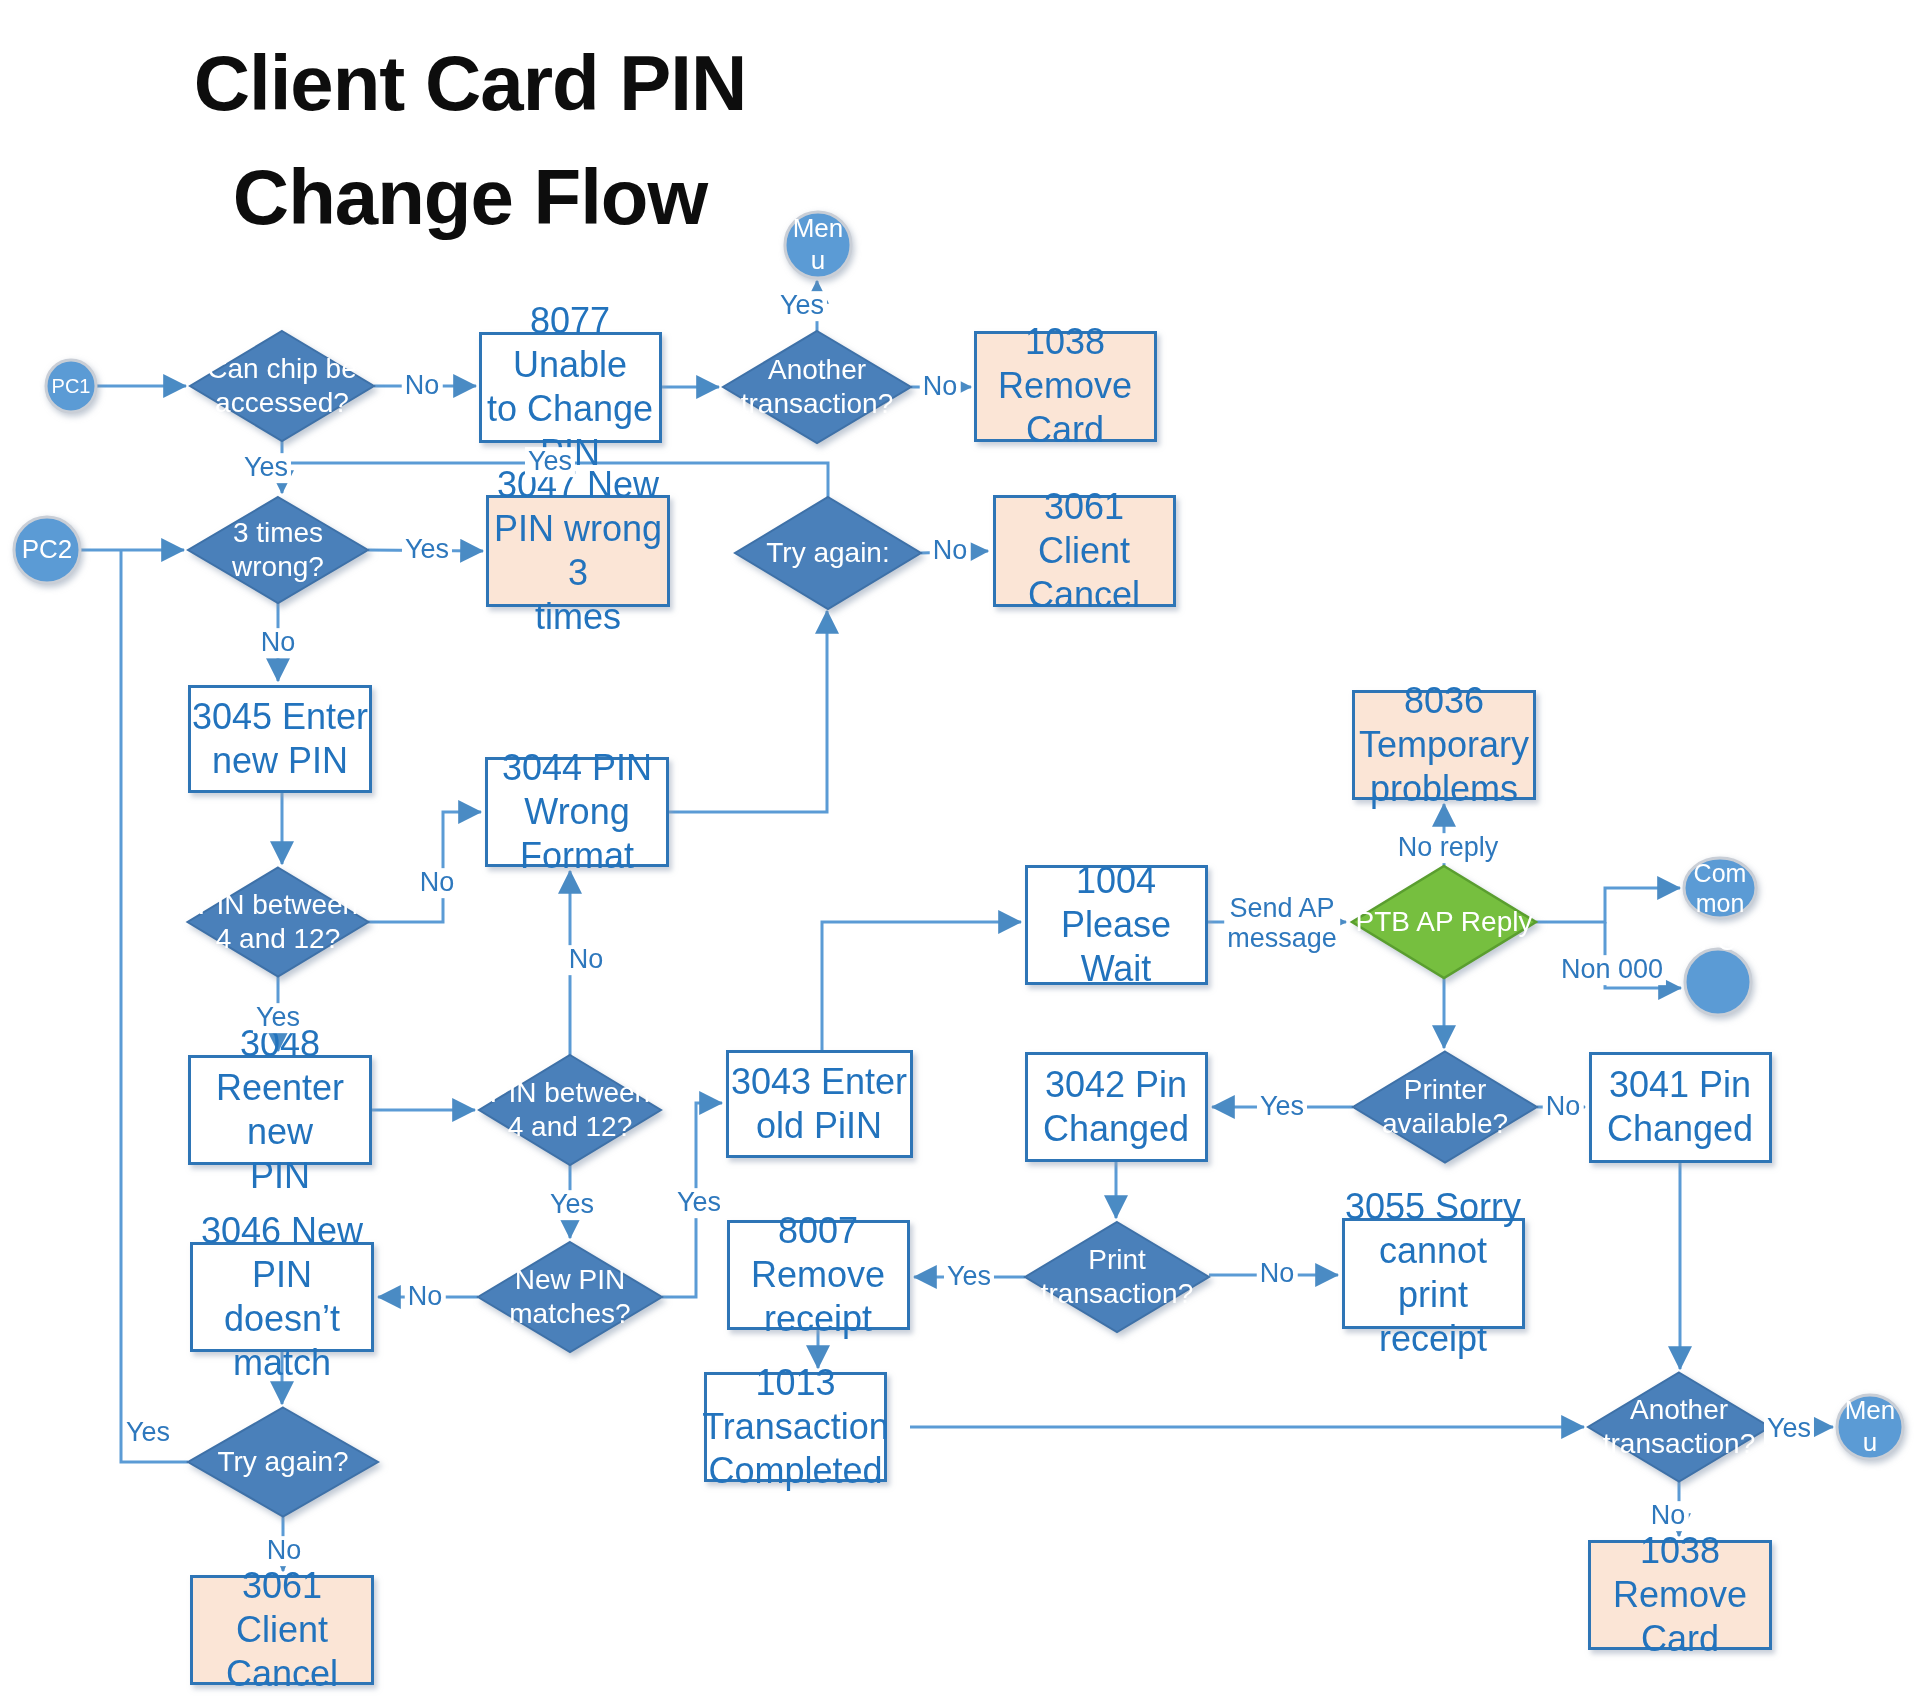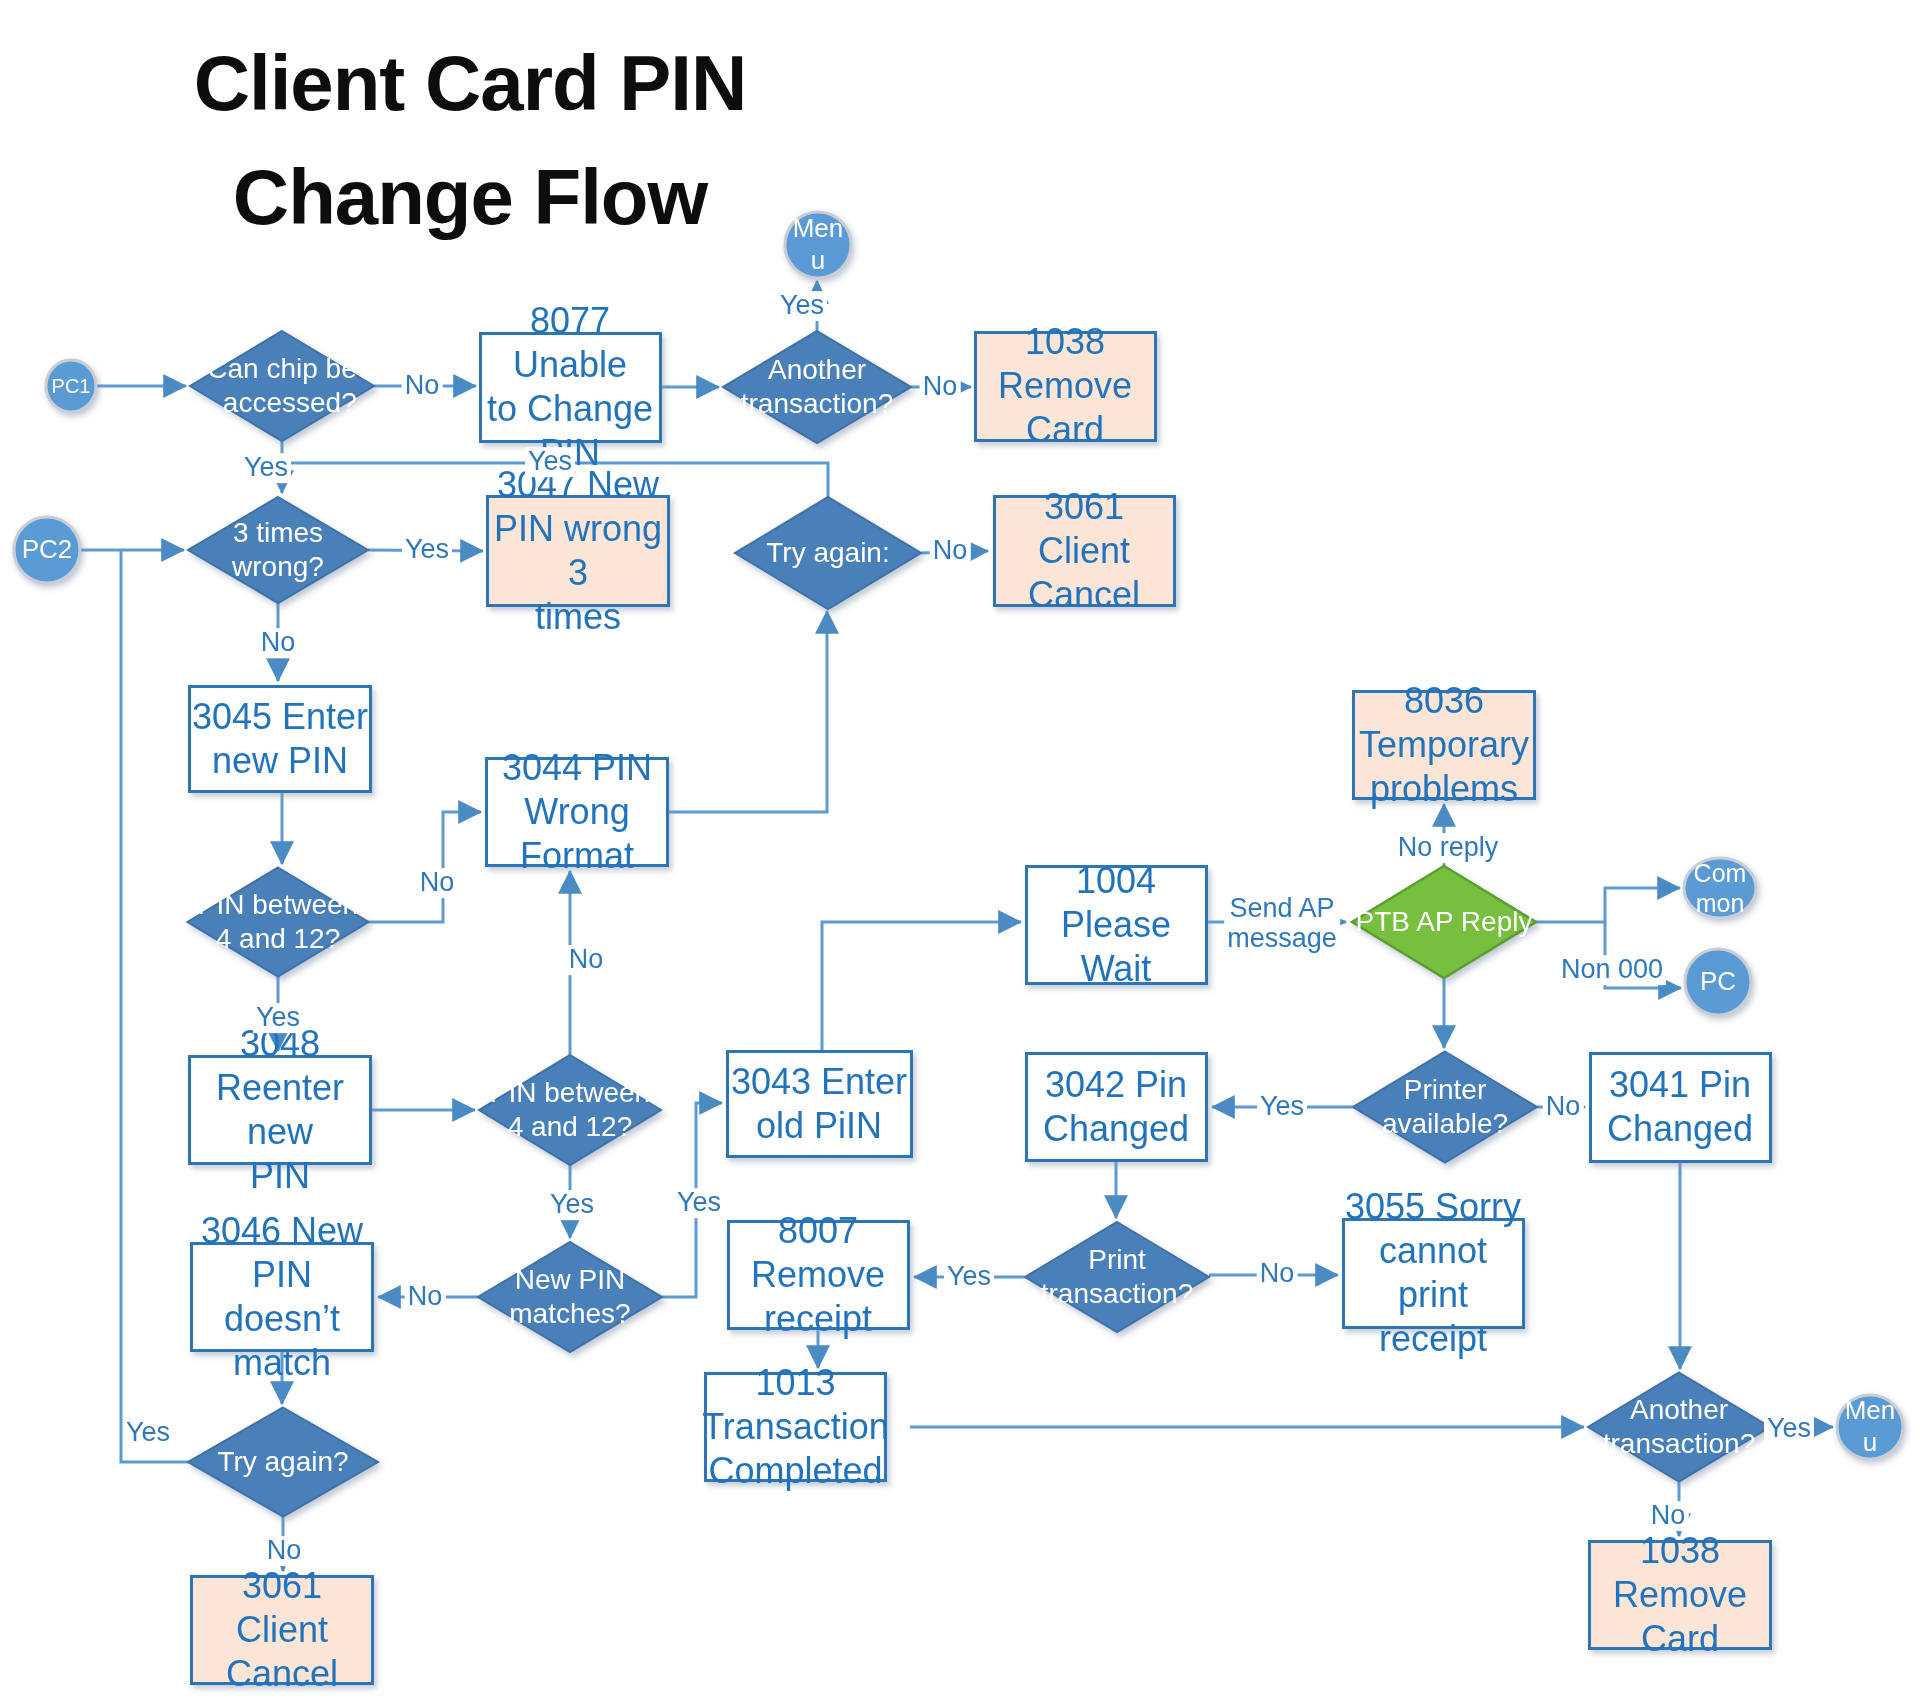--- a/index.html
+++ b/index.html
@@ -97,21 +97,21 @@
       <polygon points="1117,1222 1209,1277 1117,1332 1025,1277" class="shape-blue"></polygon>
       <polygon points="283,1407.5 378,1462 283,1516.5 188,1462" class="shape-blue"></polygon>
       <polygon points="1679,1372.5 1770,1427 1679,1481.5 1588,1427" class="shape-blue"></polygon>
       <ellipse cx="1870" cy="1427" rx="33" ry="32" class="shape-circle"></ellipse>
     </svg>
   <div id="title"><span>Client Card PIN</span><br>
   <span>Change Flow</span></div>
 <div class="node-label on-shape" style="left: 46px; top: 360px; width: 50px; height: 52px; font-size: 20px;">PC1</div>
     <div class="node-label on-shape" style="left: 785px; top: 212px; width: 66px; height: 66px; font-size: 26px;">Men
 u</div>
-    <div class="node-label on-shape" style="left: 190px; top: 331px; width: 184px; height: 110px; text-align: right;">Can chip be
+    <div class="node-label on-shape" style="left: 190px; top: 331px; width: 184px; height: 110px;">Can chip be
 accessed?</div>
     <div class="node-label rect-white" style="left: 478.5px; top: 331.5px; width: 183px; height: 111px;">8077 Unable
 to Change
 PIN</div>
     <div class="node-label on-shape" style="left: 723px; top: 331px; width: 188px; height: 112px;">Another
 transaction?</div>
     <div class="node-label rect-peach" style="left: 973.5px; top: 330.5px; width: 183px; height: 111px;">1038
 Remove
 Card</div>
     <div class="node-label on-shape" style="left: 14px; top: 517px; width: 66px; height: 66px; font-size: 26px;">PC2</div>
@@ -138,21 +138,21 @@
     <div class="node-label rect-white" style="left: 725.5px; top: 1050px; width: 187px; height: 108px;">3043 Enter
 old PiIN</div>
     <div class="node-label rect-white" style="left: 1024.5px; top: 865px; width: 183px; height: 120px;">1004 Please
 Wait</div>
     <div class="node-label rect-peach" style="left: 1352px; top: 690px; width: 184px; height: 110px;">8036
 Temporary
 problems</div>
     <div class="node-label on-shape" style="left: 1352px; top: 866px; width: 184px; height: 112px;">PTB AP Reply</div>
     <div class="node-label on-shape" style="left: 1684px; top: 858px; width: 72px; height: 60px; font-size: 25px;">Com
 mon</div>
-    <div class="node-label on-shape" style="left: 1685px; top: 949px; width: 66px; height: 66px; font-size: 26px;">PC</div>
+    <div class="node-label on-shape" style="left: 1685px; top: 909px; width: 66px; height: 66px; font-size: 26px;">PC</div>
     <div class="node-label rect-white" style="left: 1024.5px; top: 1052px; width: 183px; height: 110px;">3042 Pin
 Changed</div>
     <div class="node-label on-shape" style="left: 1353px; top: 1051.5px; width: 184px; height: 111px;">Printer
 available?</div>
     <div class="node-label rect-white" style="left: 1588.5px; top: 1051.5px; width: 183px; height: 111px;">3041 Pin
 Changed</div>
     <div class="node-label rect-white" style="left: 190px; top: 1242px; width: 184px; height: 110px;">3046 New
 PIN doesn’t
 match</div>
     <div class="node-label on-shape" style="left: 478px; top: 1242px; width: 184px; height: 110px;">New PIN

